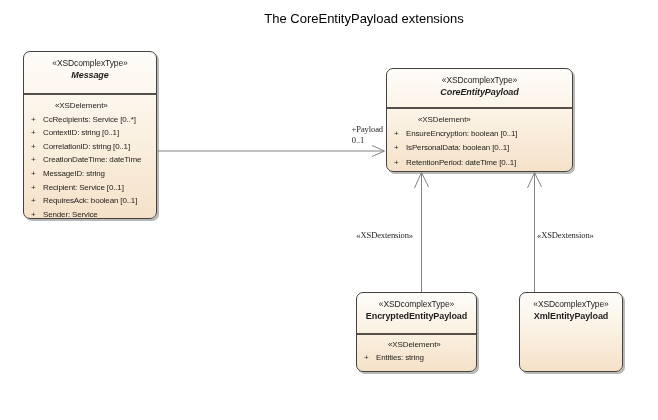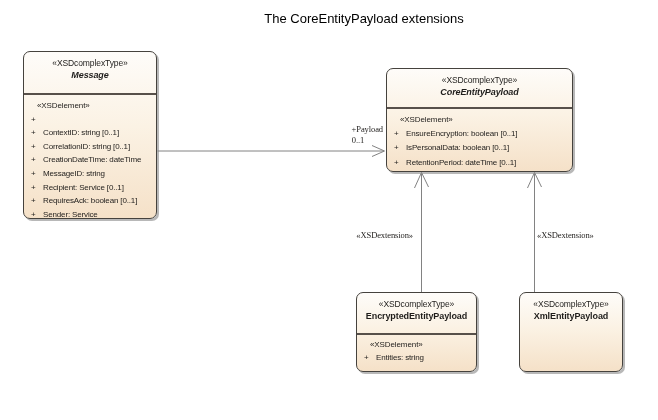--- a/index.html
+++ b/index.html
@@ -27,21 +27,21 @@
     box-sizing:border-box;
     overflow:hidden;
   }
   .uml-header { text-align:center; padding-top:5px; }
   .uml-header.with-divider { border-bottom:2px solid #57504a; }
   .stereotype { font-size:8.5px; line-height:12px; letter-spacing:-0.1px; }
   .class-name { font-size:9px; font-weight:bold; line-height:13px; letter-spacing:-0.1px; }
   .class-name.abstract { font-style:italic; }
 
   .uml-body { padding-top:4px; }
-  .section-label { font-size:8px; padding-left:13px; letter-spacing:-0.1px; }
+  .section-label { font-size:8px; padding-left:31px; letter-spacing:-0.1px; }
   .attr-row { display:flex; white-space:nowrap; letter-spacing:-0.15px; }
   .attr-vis { font-size:8px; width:12px; padding-left:7px; flex:none; }
   .attr-text { font-size:8px; }
 
   .msg .section-label, .msg .attr-row { line-height:13.6px; }
   .cep .section-label, .cep .attr-row { line-height:14.2px; }
   .eep .section-label, .eep .attr-row { line-height:12.6px; }
 
   
   .conn-label { position:absolute; font-size:8.5px; letter-spacing:-0.1px; white-space:nowrap;font-family:Liberation Serif, serif; }
@@ -79,20 +79,21 @@
     <div class="uml-header with-divider" style="height:36px;">
       <div class="stereotype">«XSDcomplexType»</div>
       <div class="class-name abstract">Message</div>
     </div>
     <div class="uml-body">
       <div class="section-label">«XSDelement»</div>
       <div>
 
           <div class="attr-row">
             <span class="attr-vis">+</span>
+            <span class="attr-text">CcRecipients: Service [0..*]</span>
           </div>
 
           <div class="attr-row">
             <span class="attr-vis">+</span>
             <span class="attr-text">ContextID: string [0..1]</span>
           </div>
 
           <div class="attr-row">
             <span class="attr-vis">+</span>
             <span class="attr-text">CorrelationID: string [0..1]</span>

